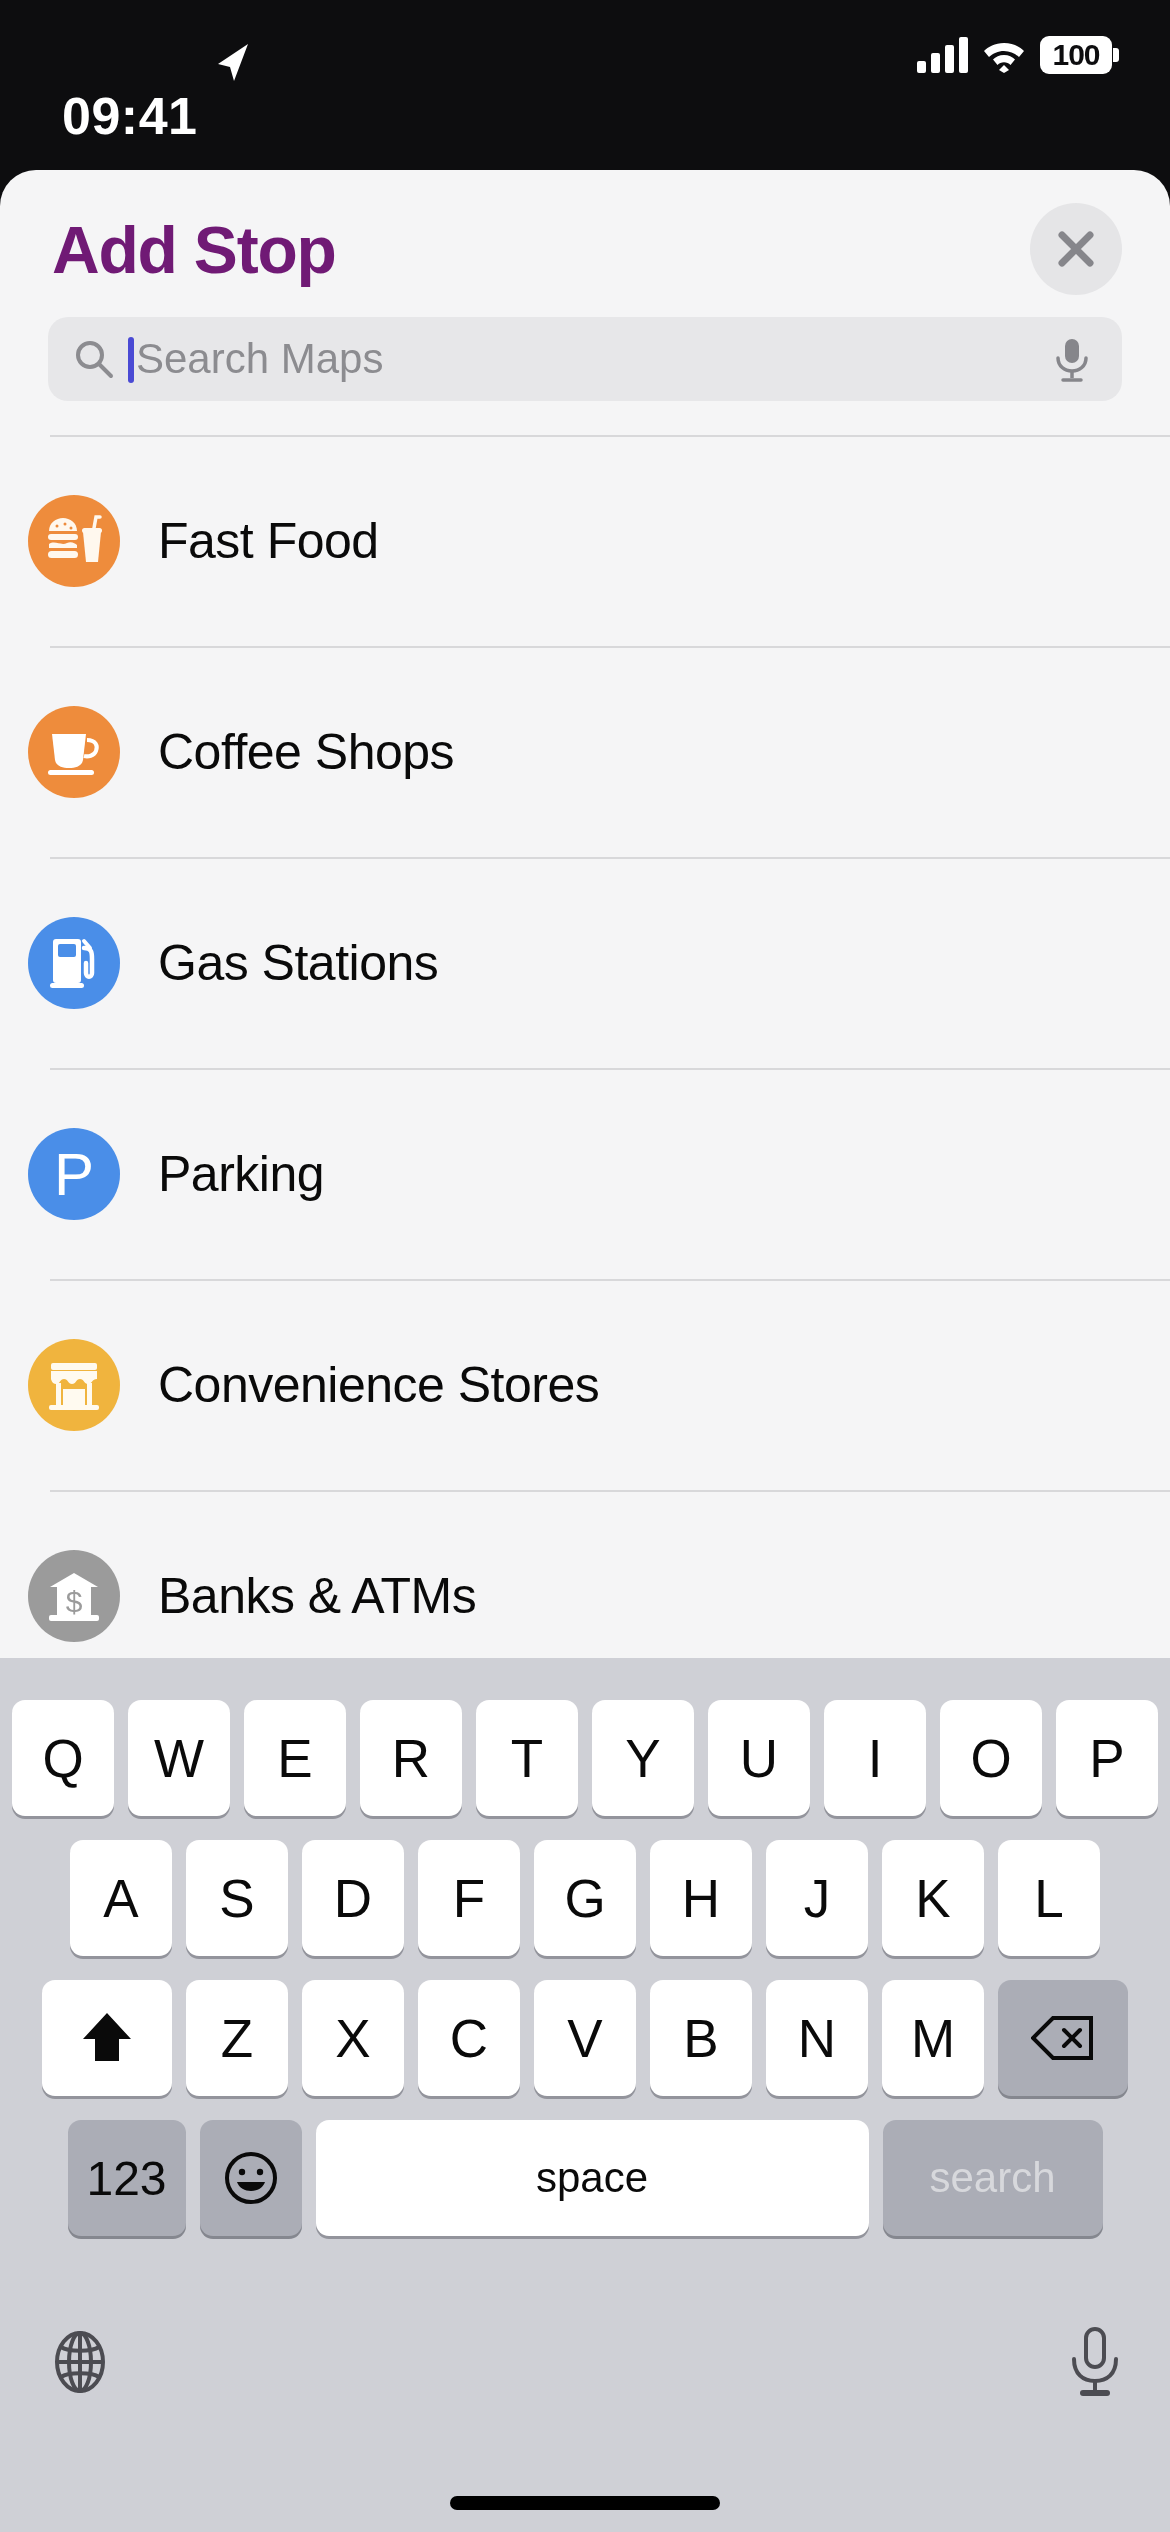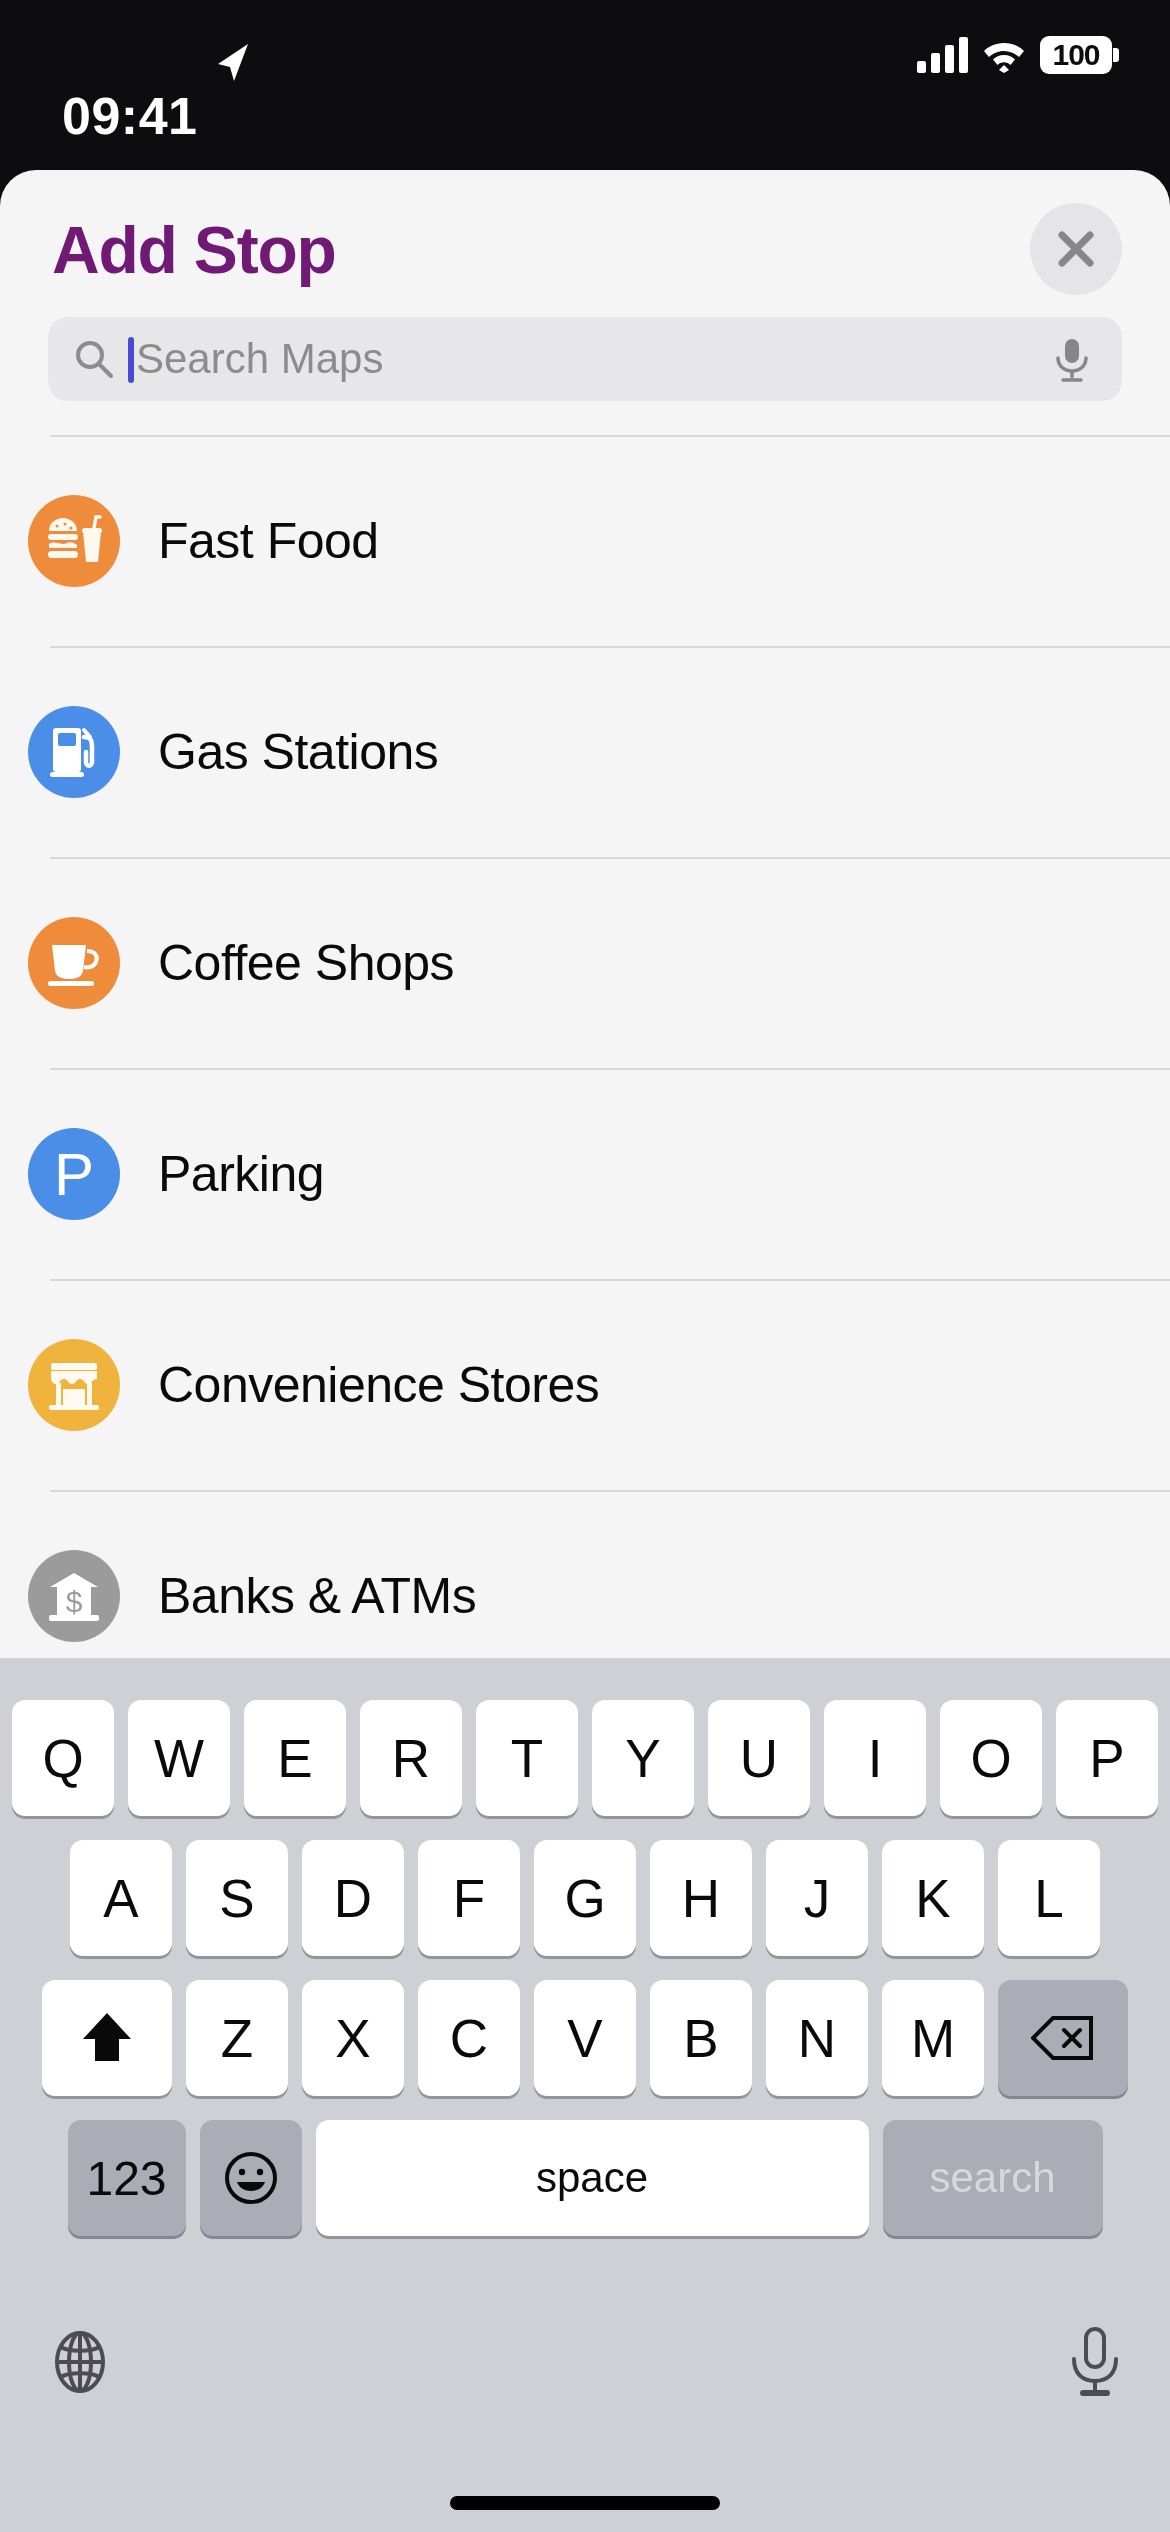--- a/index.html
+++ b/index.html
@@ -238,41 +238,41 @@
             <path d="M49 14 L51 3 L55 3" fill="none" stroke="#fff8ee" stroke-width="3.5" stroke-linecap="round"></path>
             <circle cx="12" cy="12" r="1.5" fill="#ee8c3c"></circle>
             <circle cx="20" cy="10" r="1.5" fill="#ee8c3c"></circle>
             <circle cx="26" cy="14" r="1.5" fill="#ee8c3c"></circle>
           </svg>
         </div>
         <div class="cat-label">Fast Food</div>
       </div>
 
       <div class="cat-row">
+        <div class="cat-icon" style="background:#ee8c3c">
+          <svg width="56" height="48" viewBox="0 0 56 48">
+            <path d="M6 6 L40 6 L37 32 C36 38 30 40 23 40 C16 40 10 38 9 32 Z" fill="#ffffff"></path>
+            <path d="M41 12 C50 12 52 18 50 23 C48 28 42 29 38 28" fill="none" stroke="#ffffff" stroke-width="4"></path>
+            <rect x="2" y="42" width="46" height="5" rx="2.5" fill="#ffffff"></rect>
+          </svg>
+        </div>
+        <div class="cat-label">Coffee Shops</div>
+      </div>
+
+      <div class="cat-row">
         <div class="cat-icon" style="background:#4a8ee8">
           <svg width="54" height="56" viewBox="0 0 54 56">
             <rect x="6" y="4" width="28" height="44" rx="3" fill="#ffffff"></rect>
             <rect x="11" y="9" width="18" height="13" rx="2" fill="#4a8ee8"></rect>
             <rect x="3" y="48" width="34" height="5" rx="2.5" fill="#ffffff"></rect>
             <path d="M37 13 C45 13 45 18 45 24 L45 38 C45 43 39 43 39 38 L39 28" fill="none" stroke="#ffffff" stroke-width="4.5" stroke-linecap="round"></path>
             <path d="M37 6 L43 13" stroke="#ffffff" stroke-width="4" stroke-linecap="round"></path>
           </svg>
         </div>
         <div class="cat-label">Gas Stations</div>
-      </div>
-
-      <div class="cat-row">
-        <div class="cat-icon" style="background:#ee8c3c">
-          <svg width="56" height="48" viewBox="0 0 56 48">
-            <path d="M6 6 L40 6 L37 32 C36 38 30 40 23 40 C16 40 10 38 9 32 Z" fill="#ffffff"></path>
-            <path d="M41 12 C50 12 52 18 50 23 C48 28 42 29 38 28" fill="none" stroke="#ffffff" stroke-width="4"></path>
-            <rect x="2" y="42" width="46" height="5" rx="2.5" fill="#ffffff"></rect>
-          </svg>
-        </div>
-        <div class="cat-label">Coffee Shops</div>
       </div>
 
       <div class="cat-row">
         <div class="cat-icon" style="background:#4a8ee8">
           <svg width="52" height="62" viewBox="0 0 52 62">
             <text x="26" y="52" font-family="Liberation Sans, sans-serif" font-size="60" fill="#ffffff" text-anchor="middle">P</text>
           </svg>
         </div>
         <div class="cat-label">Parking</div>
       </div>

